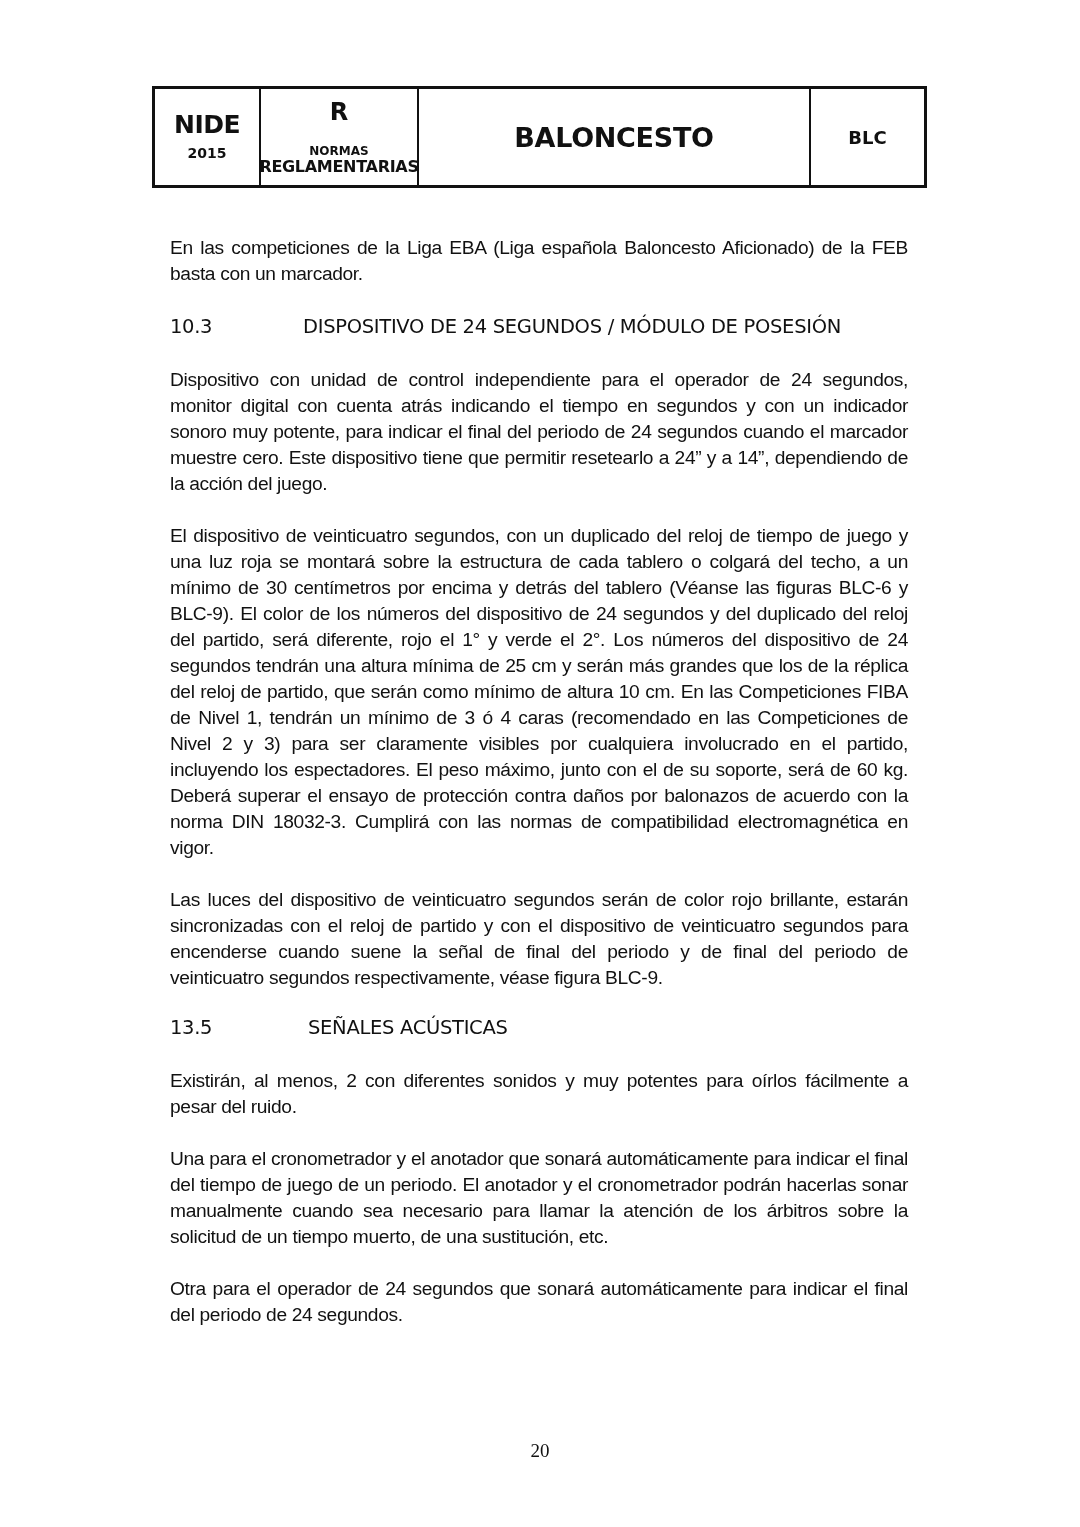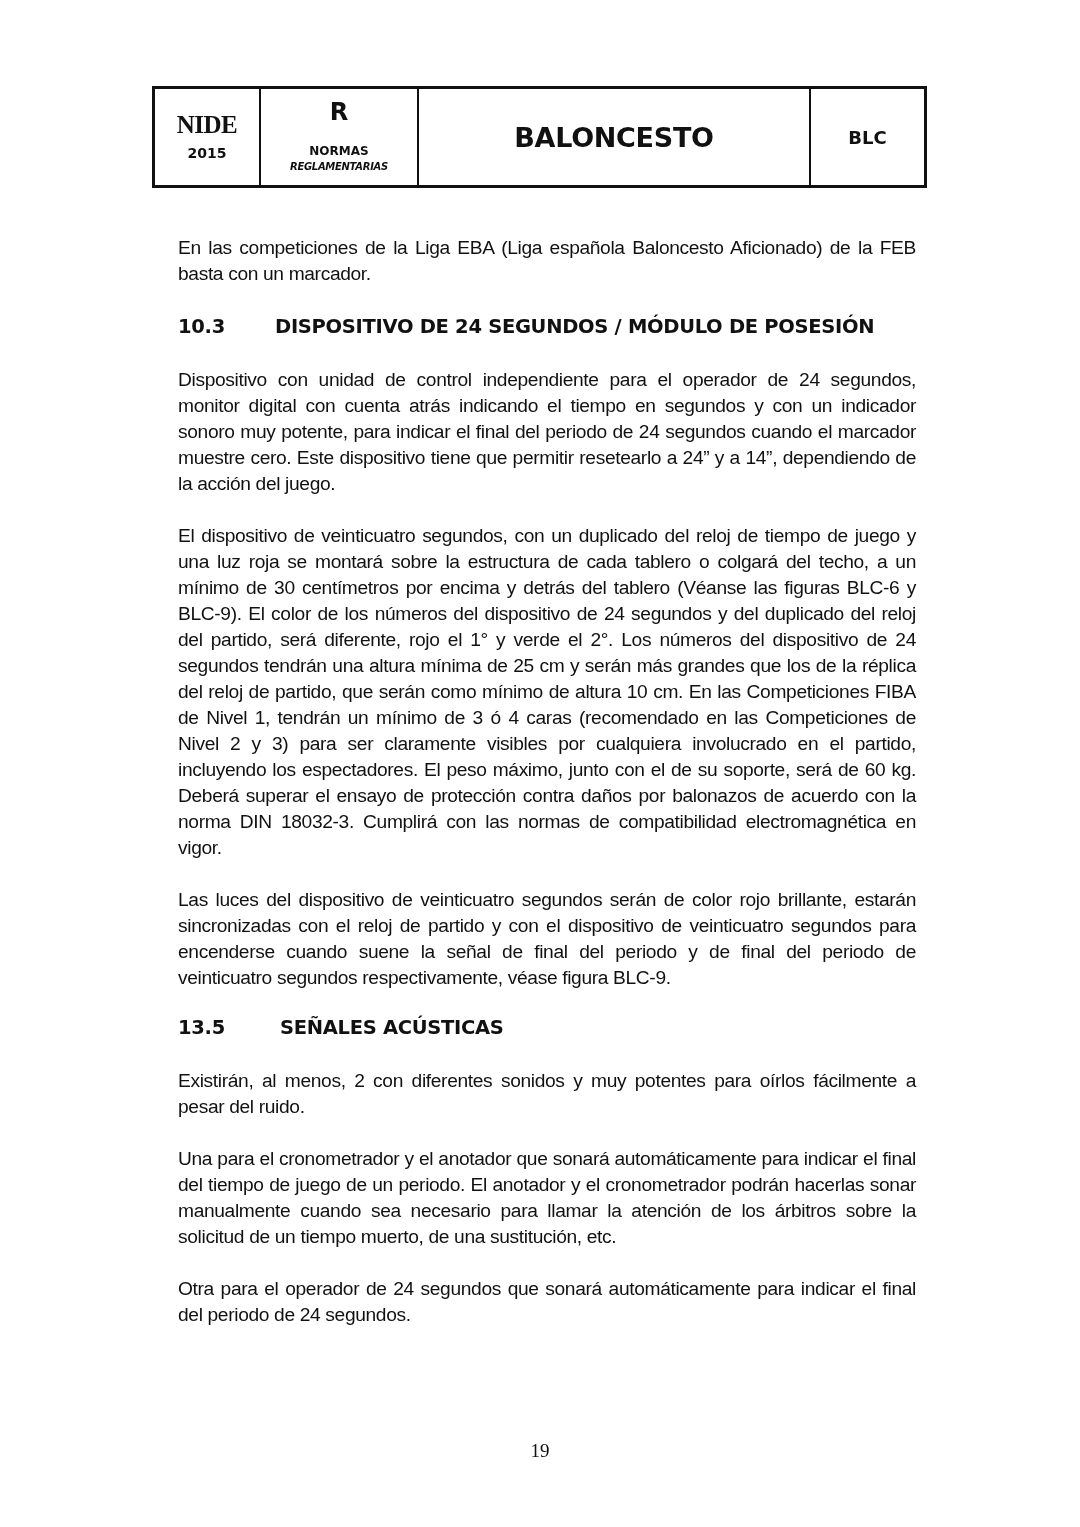--- a/index.html
+++ b/index.html
@@ -8,38 +8,38 @@
       position: absolute; left: 152px; top: 86px; width: 775px; height: 102px;
       border: 3px solid #111; box-sizing: border-box; display: flex;
       font-family: "DejaVu Sans", sans-serif; font-weight: bold;
     }
     .hcell { box-sizing: border-box; display: flex; flex-direction: column; align-items: center; justify-content: center; text-align: center; }
     .hcell + .hcell { border-left: 2px solid #111; }
     .c1 { width: 104px; }
     .c2 { width: 158px; }
     .c3 { width: 392px; }
     .c4 { flex: 1; }
-    .nide { font-size: 25px; line-height: 28px; letter-spacing: -0.5px; font-family: Liberation Serif, serif; }
+    .nide { font-size: 25px; line-height: 28px; letter-spacing: -0.5px; }
     .year { font-size: 14px; line-height: 20px; margin-top: 4px; }
     .r { font-size: 24px; line-height: 26px; }
     .normas { font-size: 12px; line-height: 16px; margin-top: 18px; }
-    .regl { font-size: 10px; line-height: 16px; letter-spacing: -0.3px; font-style: italic; }
+    .regl { font-size: 16px; line-height: 16px; letter-spacing: -0.3px; }
     .title { font-size: 27px; letter-spacing: -0.3px; }
     .code { font-size: 18px; }
 
     .content {
-      position: absolute; left: 178px; top: 235px; width: 738px;
+      position: absolute; left: 170px; top: 235px; width: 738px;
       font-family: "Liberation Sans", sans-serif; font-size: 19.2px; line-height: 26px;
       letter-spacing: -0.35px;
     }
     .para { margin: 0; text-align: justify; }
     .gap { height: 26px; }
     .section-heading {
-      font-family: "DejaVu Sans", sans-serif; font-weight: bold; font-size: 19.5px;
-      display: flex; letter-spacing: -0.3px;
+      font-family: "DejaVu Sans", sans-serif; font-weight: normal; font-size: 19.5px;
+      display: flex; letter-spacing: -0.3px; gap: 36px;
     }
     .sec-num { width: 97px; }
     .page-number {
       position: absolute; left: 0; width: 1080px; top: 1440px; text-align: center;
       font-family: "Liberation Serif", serif; font-size: 19px;
     }
   </style>
 </head>
 <body>
 
@@ -80,13 +80,13 @@
     <span>SEÑALES ACÚSTICAS</span>
   </div>
   <div class="gap" style="height:27px"></div>
   <p class="para">Existirán, al menos, 2 con diferentes sonidos y muy potentes para oírlos fácilmente a pesar del ruido.</p>
   <div class="gap"></div>
   <p class="para">Una para el cronometrador y el anotador que sonará automáticamente para indicar el final del tiempo de juego de un periodo. El anotador y el cronometrador podrán hacerlas sonar manualmente cuando sea necesario para llamar la atención de los árbitros sobre la solicitud de un tiempo muerto, de una sustitución, etc.</p>
   <div class="gap"></div>
   <p class="para">Otra para el operador de 24 segundos que sonará automáticamente para indicar el final del periodo de 24 segundos.</p>
 </div>
 
-<div class="page-number">19</div>
+<div class="page-number">20</div>
 
 </body></html>

